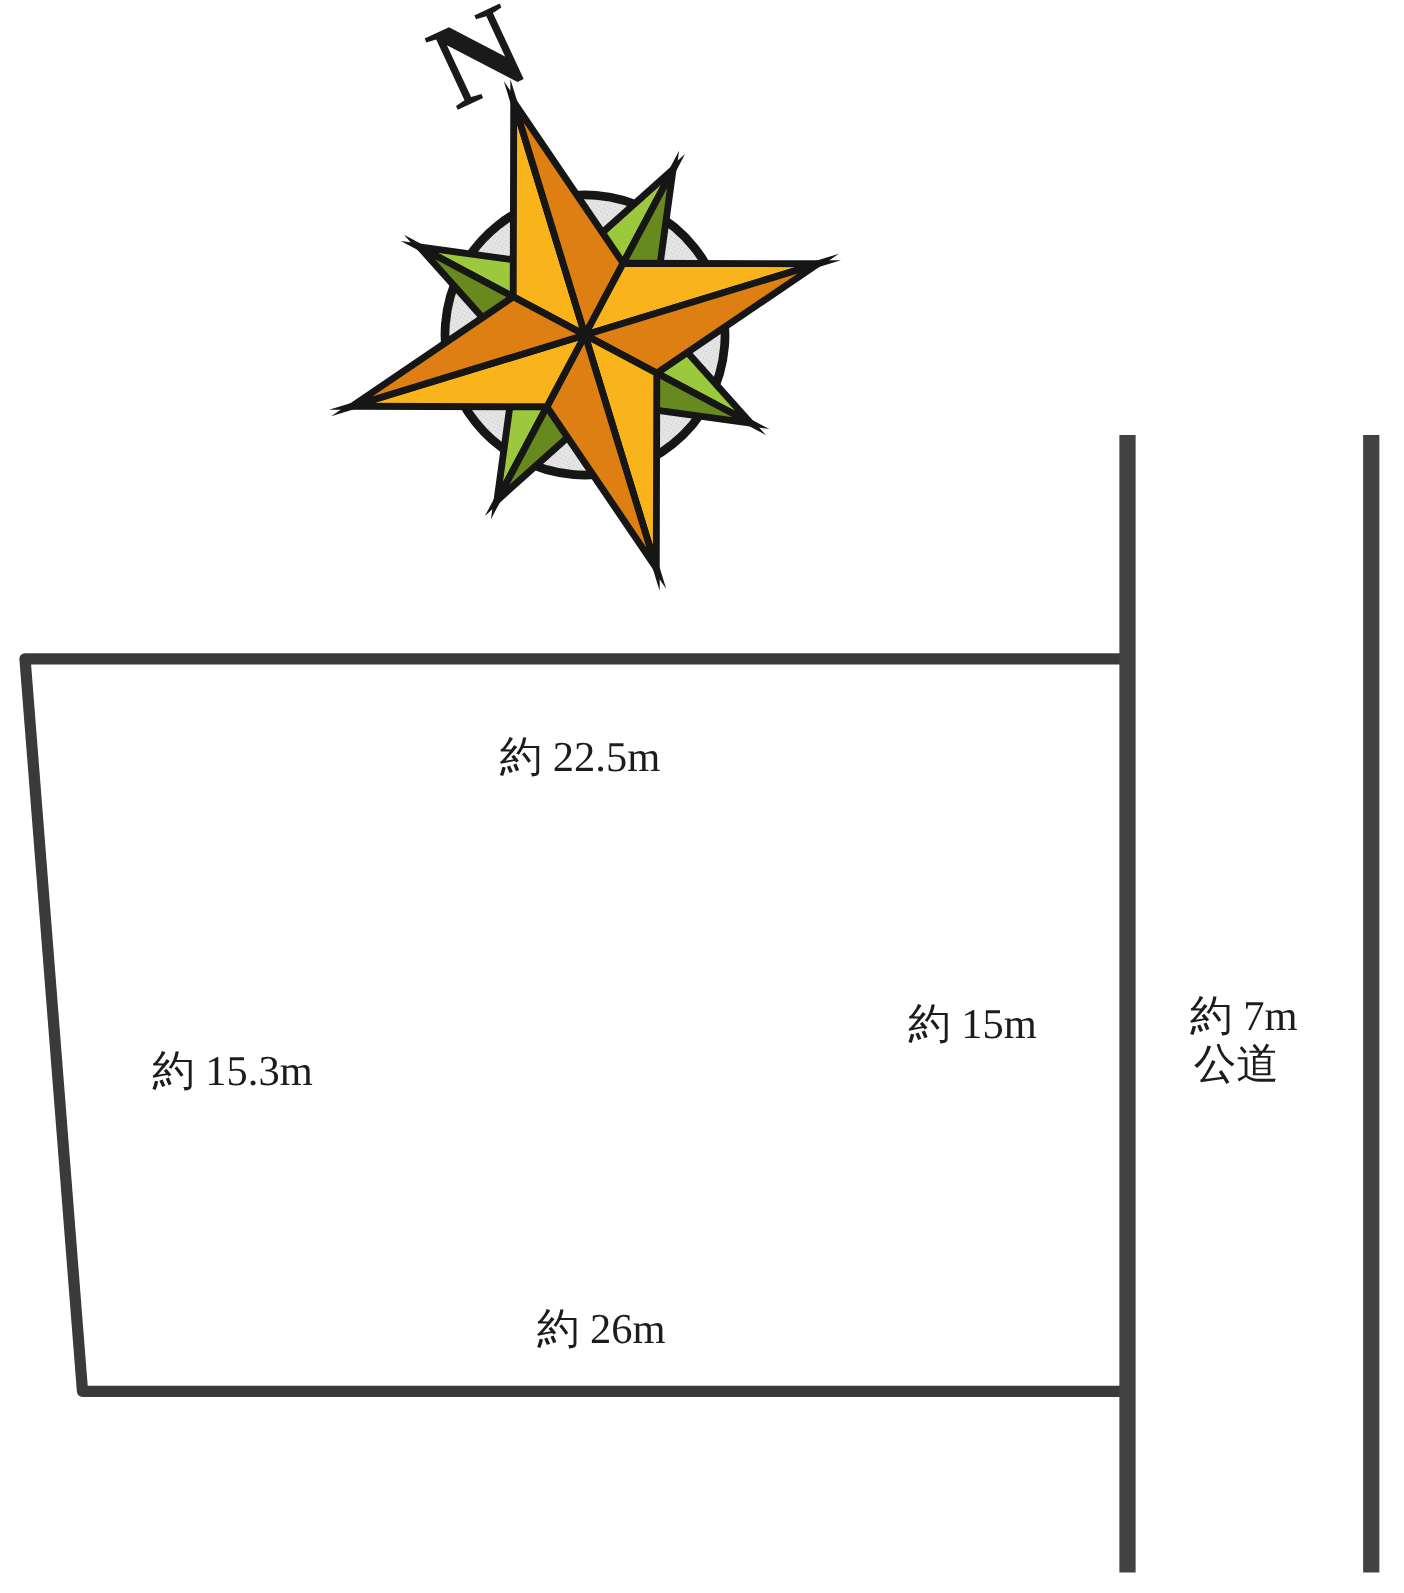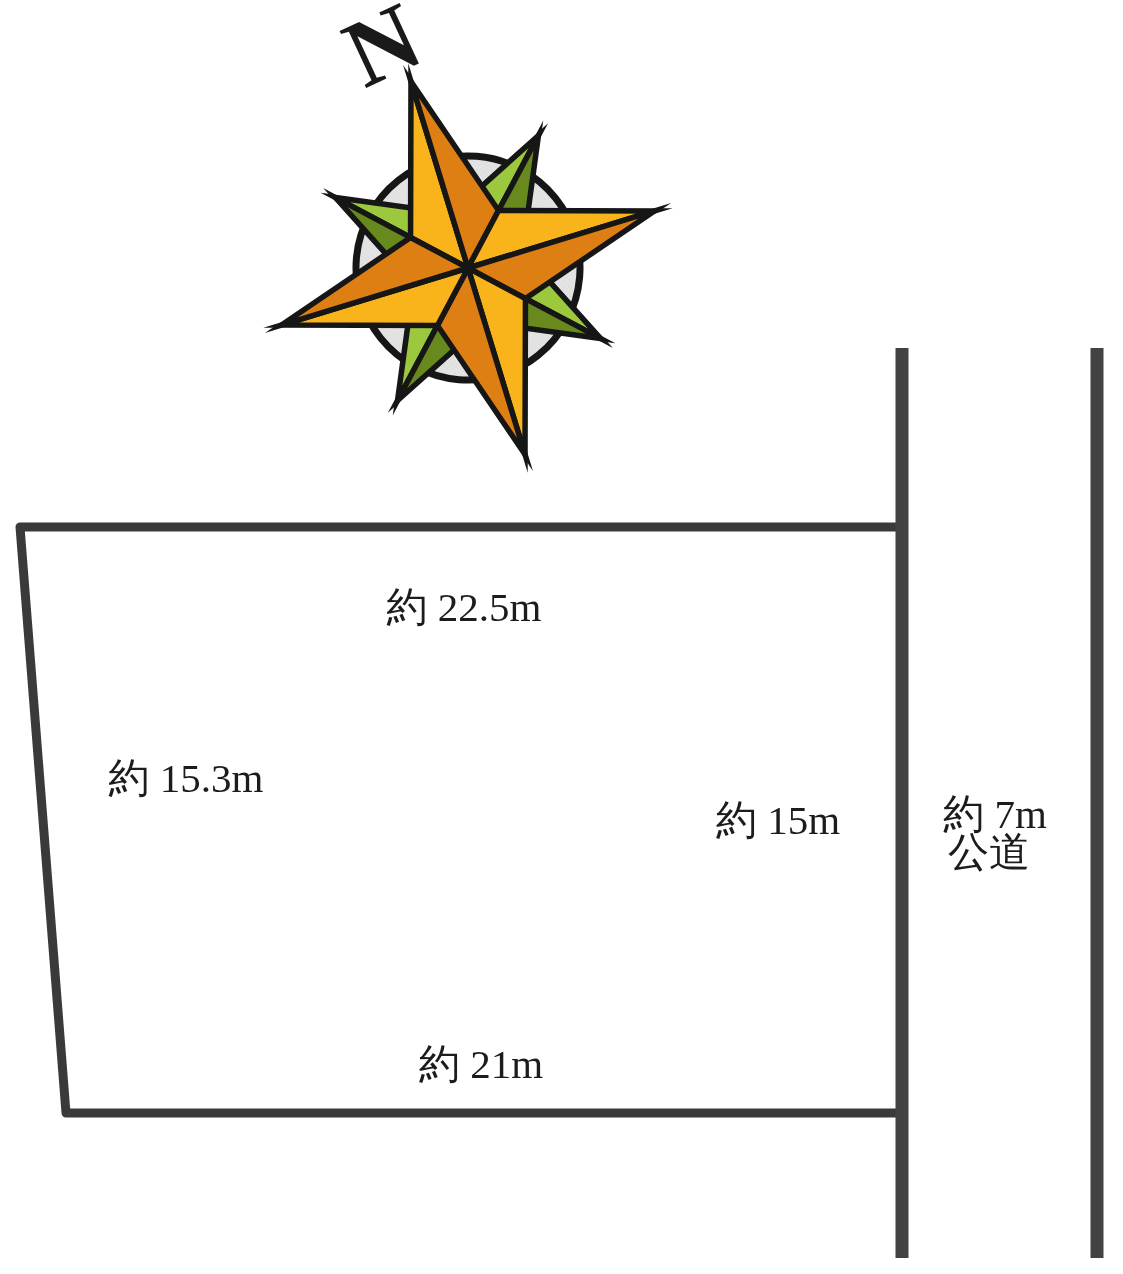--- a/index.html
+++ b/index.html
@@ -17,21 +17,21 @@
   }
   .diagram-svg {
     position: absolute;
     left: 0;
     top: 0;
   }
   .label {
     position: absolute;
     transform: translate(-50%, -50%);
     font-family: "Liberation Serif", serif;
-    font-size: 41px;
+    font-size: 34px;
     color: #1c1c1c;
     white-space: nowrap;
     line-height: 1;
   }
 </style>
 </head>
 <body>
 
 <div class="canvas">
 
@@ -71,23 +71,23 @@
     <text transform="translate(396,74) rotate(-25)" text-anchor="middle" font-family="Liberation Serif, serif" font-size="96" font-weight="bold" fill="#1a1a1a">N</text>
 
     <polyline points="903,527 20,527 66,1113 903,1113" fill="none" stroke="#3a3a3a" stroke-width="9" stroke-linejoin="round" stroke-linecap="square"></polyline>
 
     <line x1="902" y1="348" x2="902" y2="1258" stroke="#424242" stroke-width="13"></line>
     <line x1="1097" y1="348" x2="1097" y2="1258" stroke="#424242" stroke-width="13"></line>
   </svg>
 
   <div class="label" style="left:464px; top:607px;">約 22.5m</div>
 
-  <div class="label" style="left:186px; top:778px;font-family:Liberation Serif, serif;">約 15.3m</div>
+  <div class="label" style="left:186px; top:858px;font-family:Liberation Serif, serif;">約 15.3m</div>
 
   <div class="label" style="left:778px; top:820px;text-align:center;">約 15m</div>
 
-  <div class="label" style="left:481px; top:1064px;">約 21m</div>
+  <div class="label" style="left:481px; top:1064px;">約 26m</div>
 
   <div class="label" style="left:995px; top:814px;">約 7m</div>
 
   <div class="label" style="left:989px; top:852px;">公道</div>
 
 </div>
 
 </body></html>

